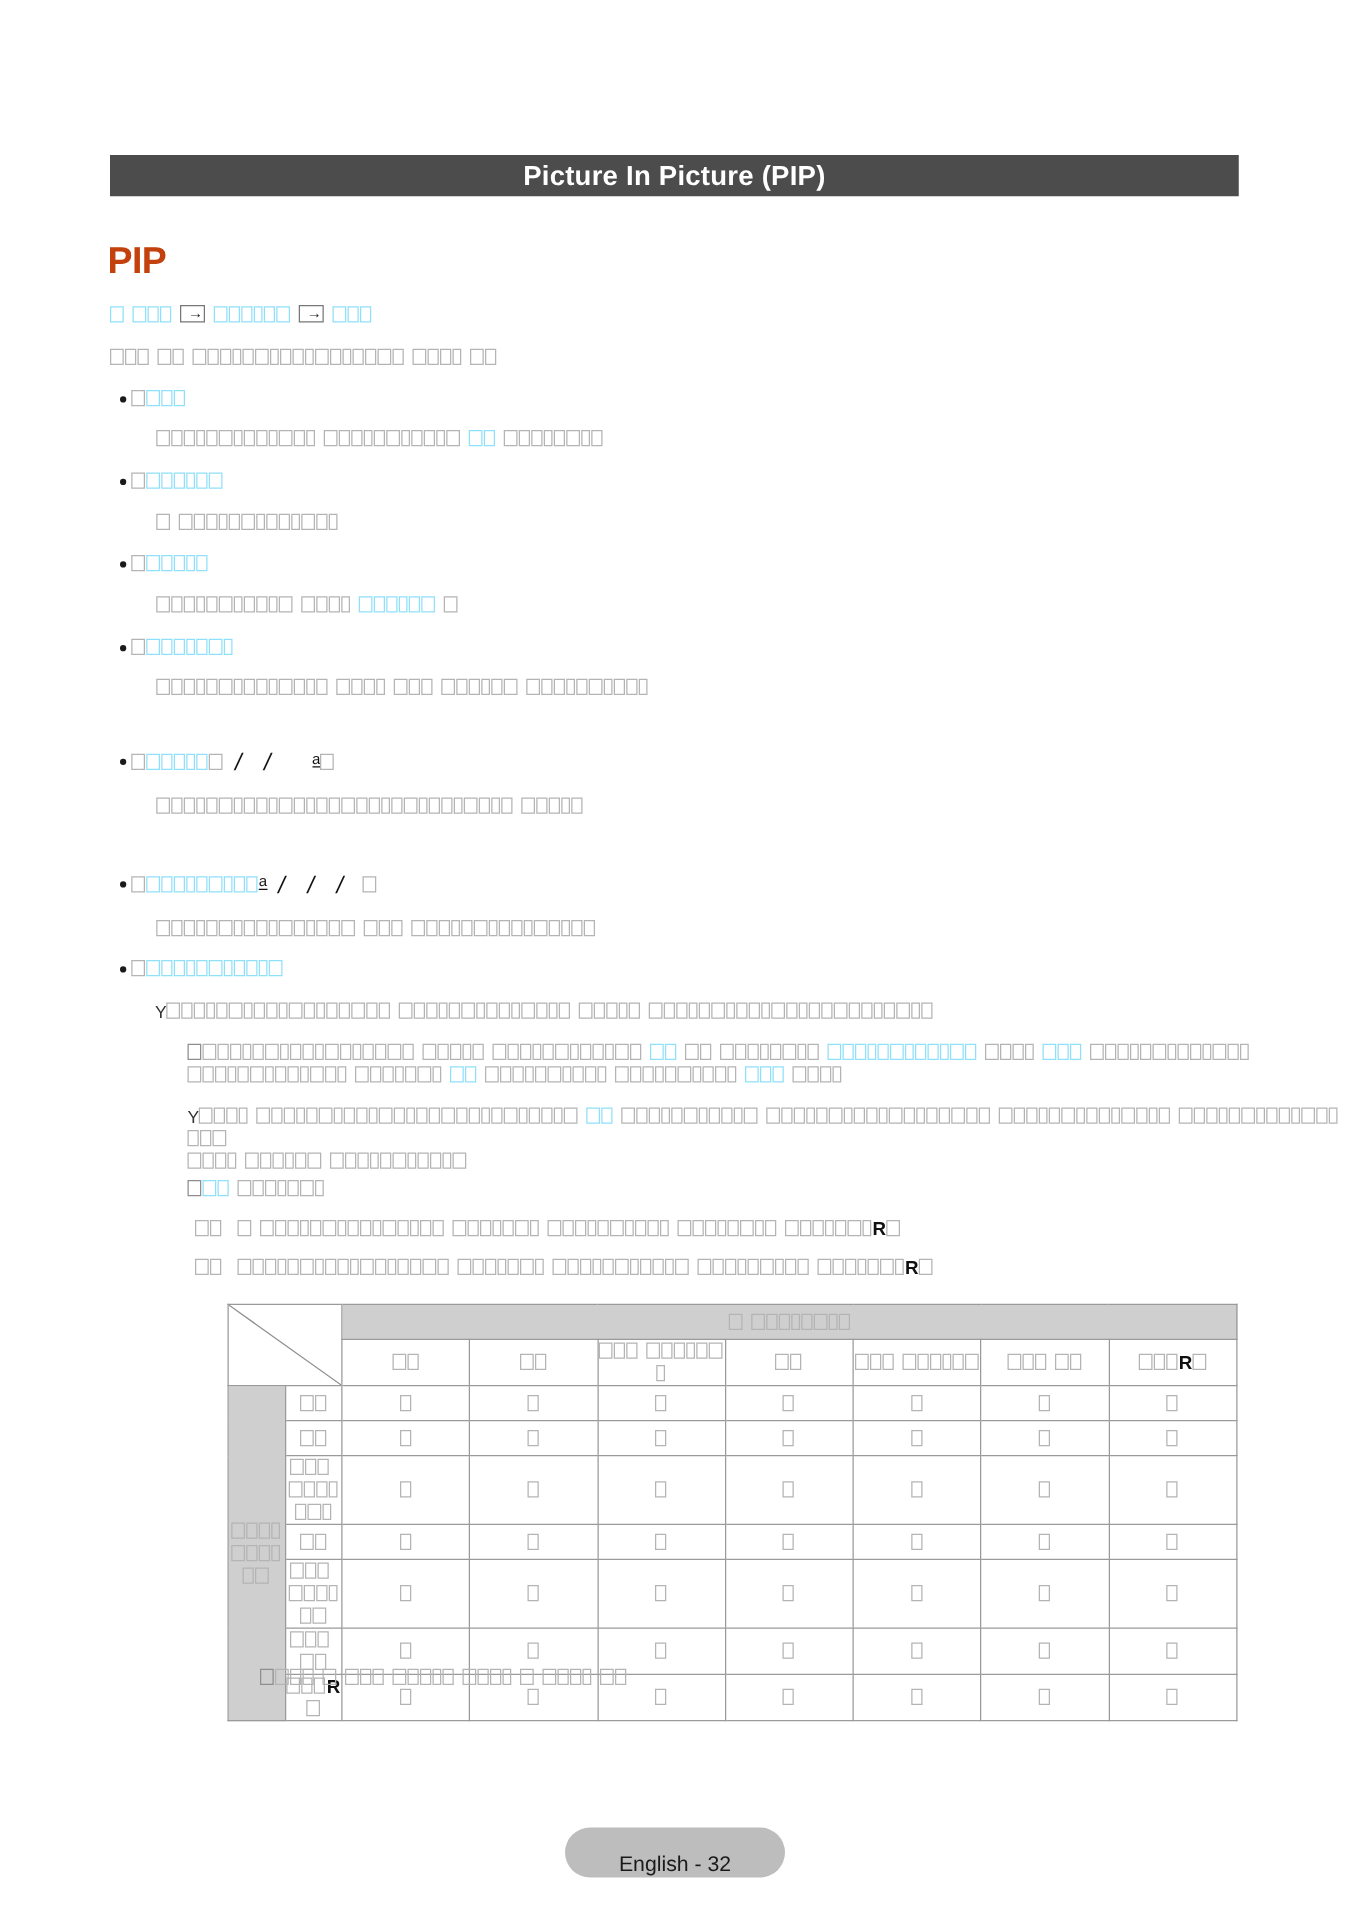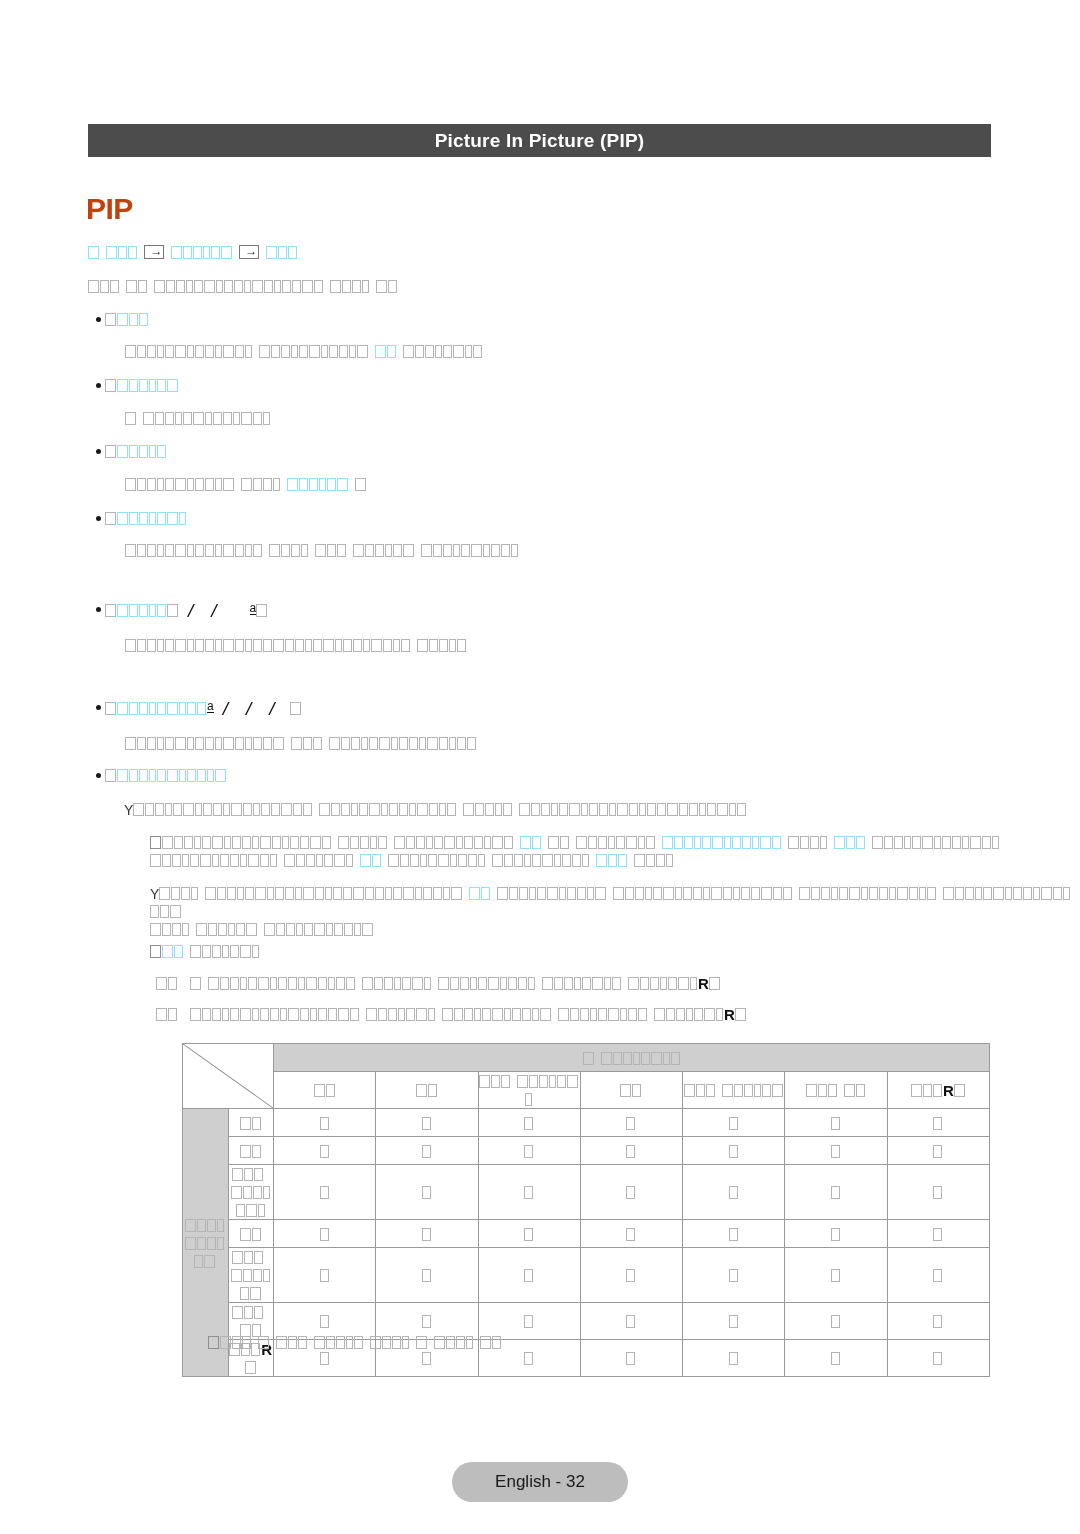--- a/index.html
+++ b/index.html
@@ -9,21 +9,21 @@
     color:#231f20;position:relative;overflow:hidden;
   }
   .page{position:absolute;inset:0;}
 
   
   .headerbar{
     position:absolute;left:88px;top:124px;width:903px;height:33px;
     background:#4c4c4c;display:flex;align-items:center;justify-content:center;
   }
   .headerbar .title{
-    color:#ffffff;font-size:19px;font-weight:bold;letter-spacing:.2px;
+    color:#ffffff;font-size:22px;font-weight:bold;letter-spacing:.2px;
   }
 
   
   .pip-title{
     position:absolute;left:86px;top:192px;
     color:#c2410c;font-size:30px;font-weight:bold;letter-spacing:-0.5px;
   }
   
   .bx{
     display:inline-block;width:9px;height:13px;
@@ -87,21 +87,21 @@
   .colhead{background:#ffffff;height:37px;}
   .rowlabelbox{background:#cfcfcf;width:58px;}
   .rowname{width:92px;background:#ffffff;}
   .cellbox{background:#ffffff;}
   .tblnote{position:absolute;left:208px;top:1333px;}
 
   
   .footer{
     position:absolute;left:452px;top:1462px;width:176px;height:40px;
     background:#bdbdbd;border-radius:20px;
-    display:flex;align-items:center;justify-content:center;
+    display:flex;align-items:flex-end;justify-content:center;
   }
   .footer span{font-size:17px;color:#1a1a1a;}
 </style>
 </head>
 <body>
 
 <div class="page">
 
   <div class="headerbar">
     <div class="title">Picture In Picture (PIP)</div>

